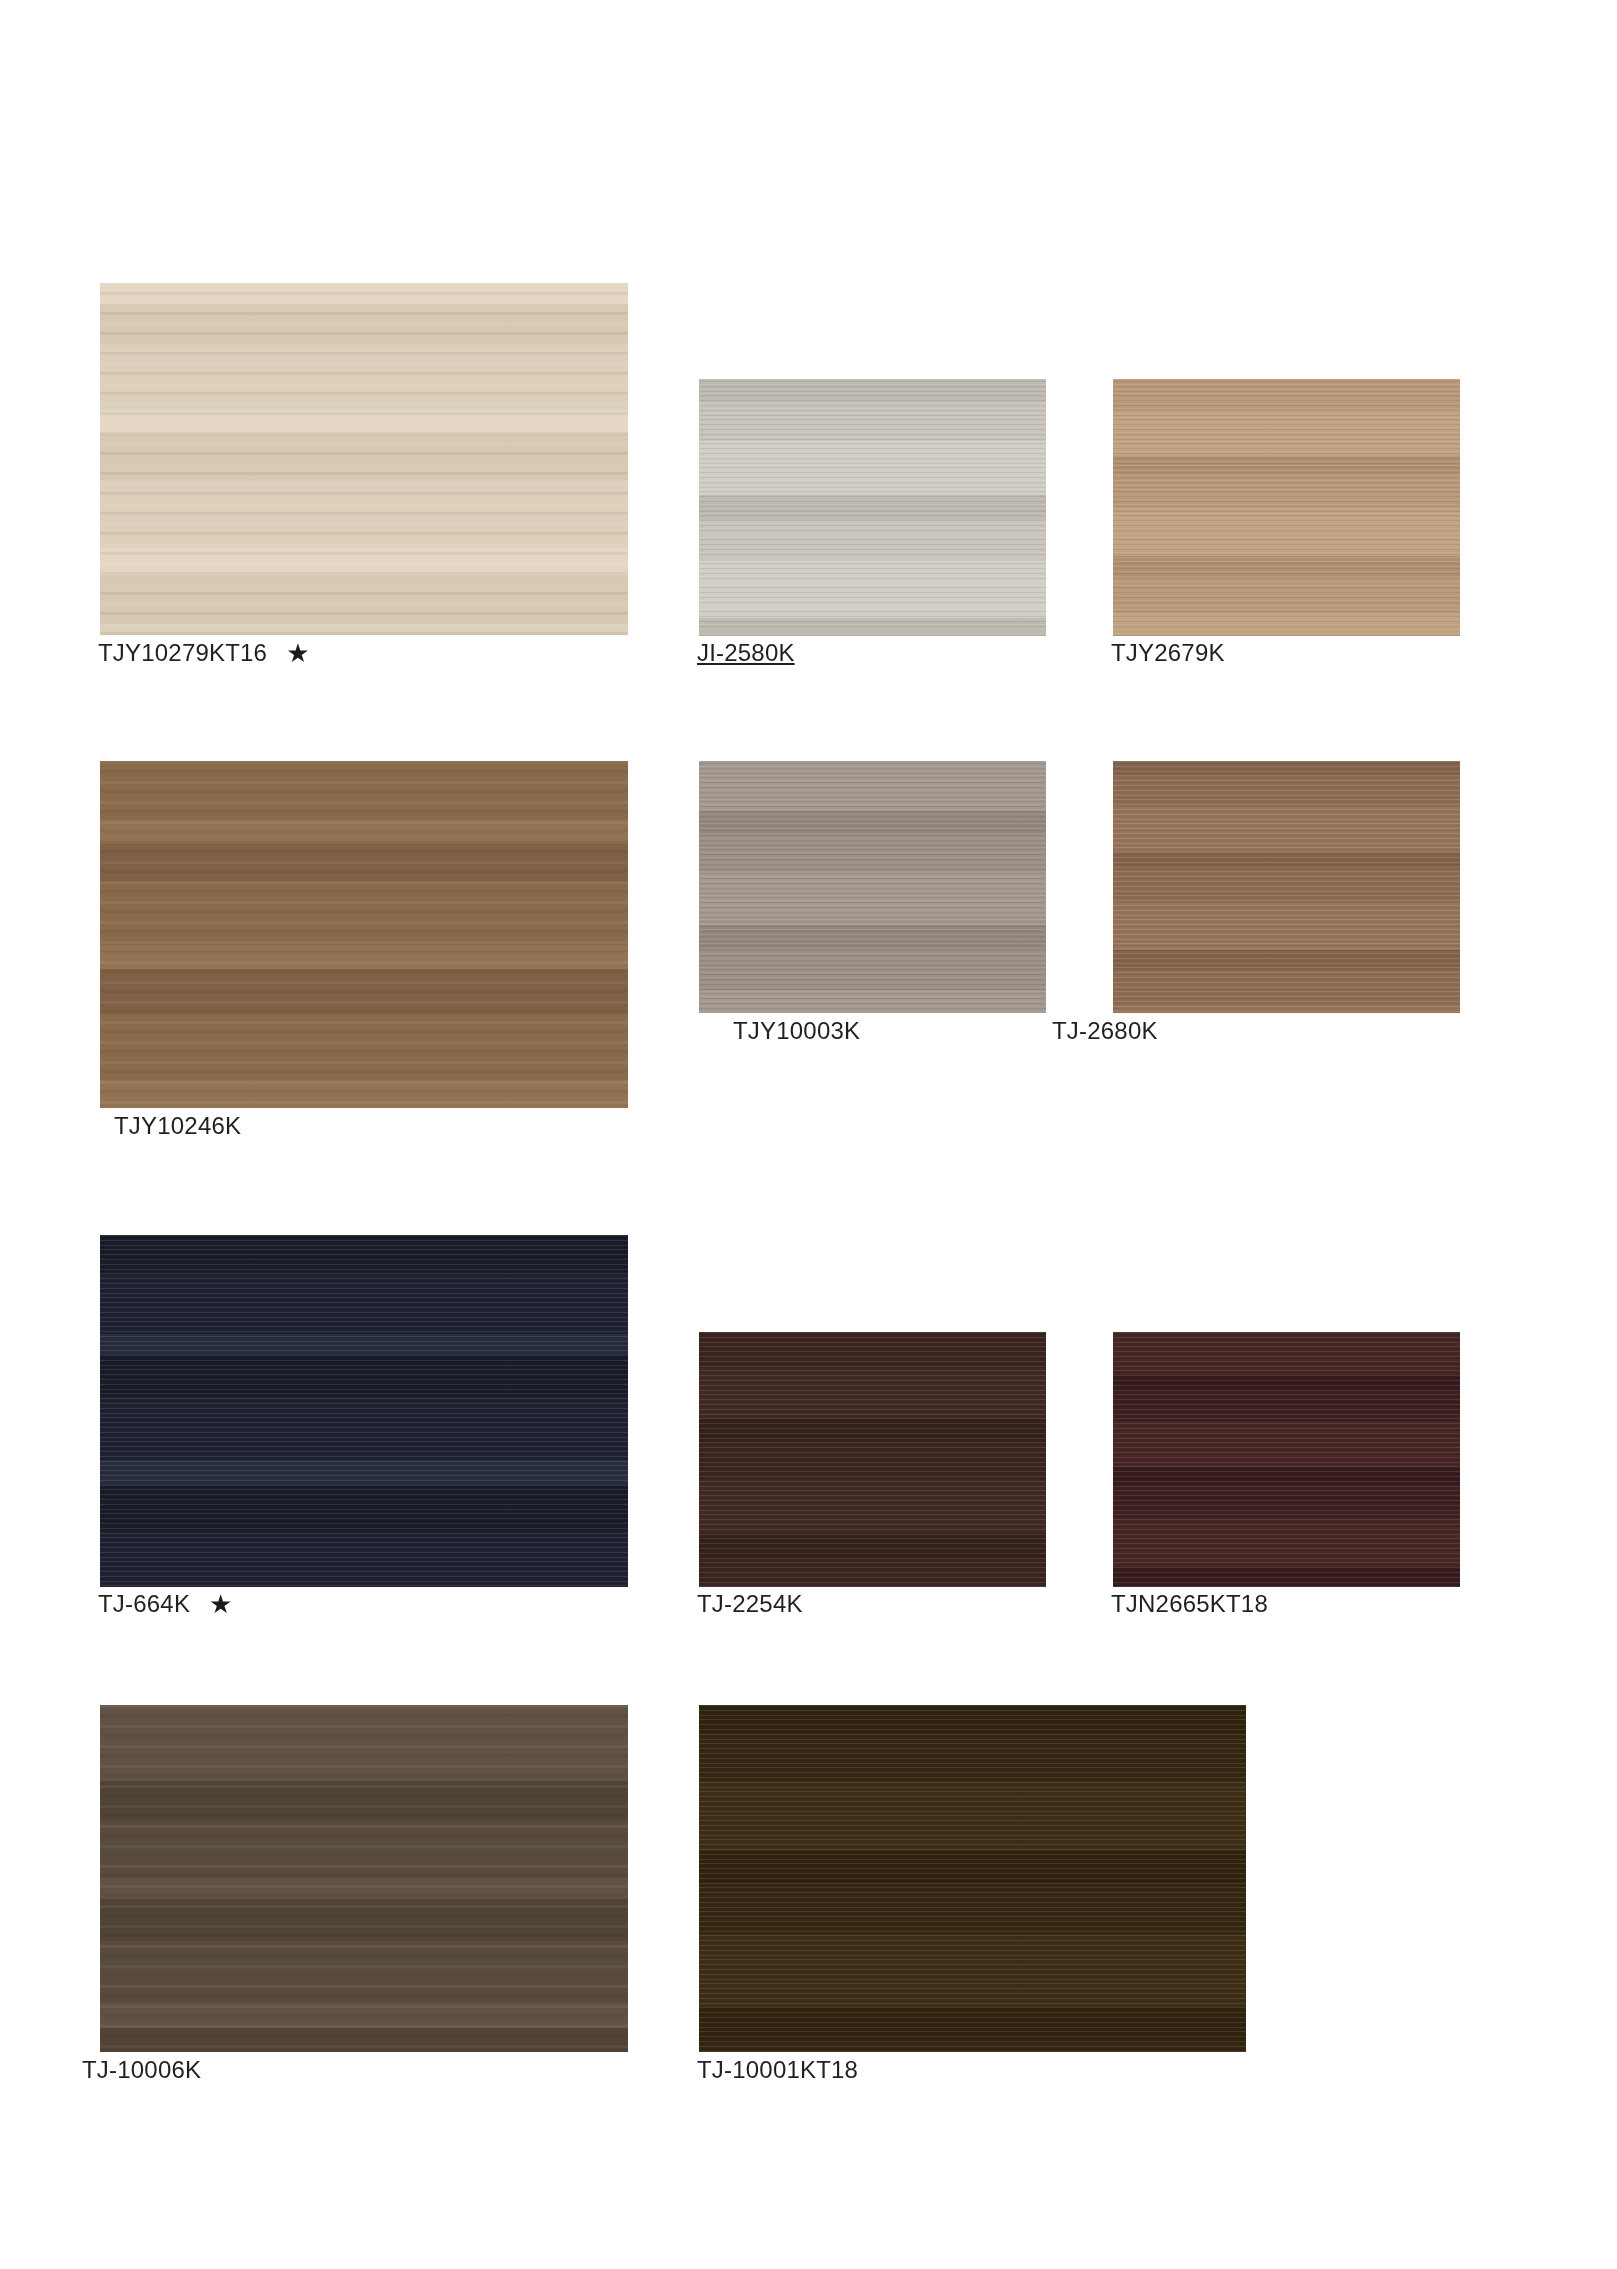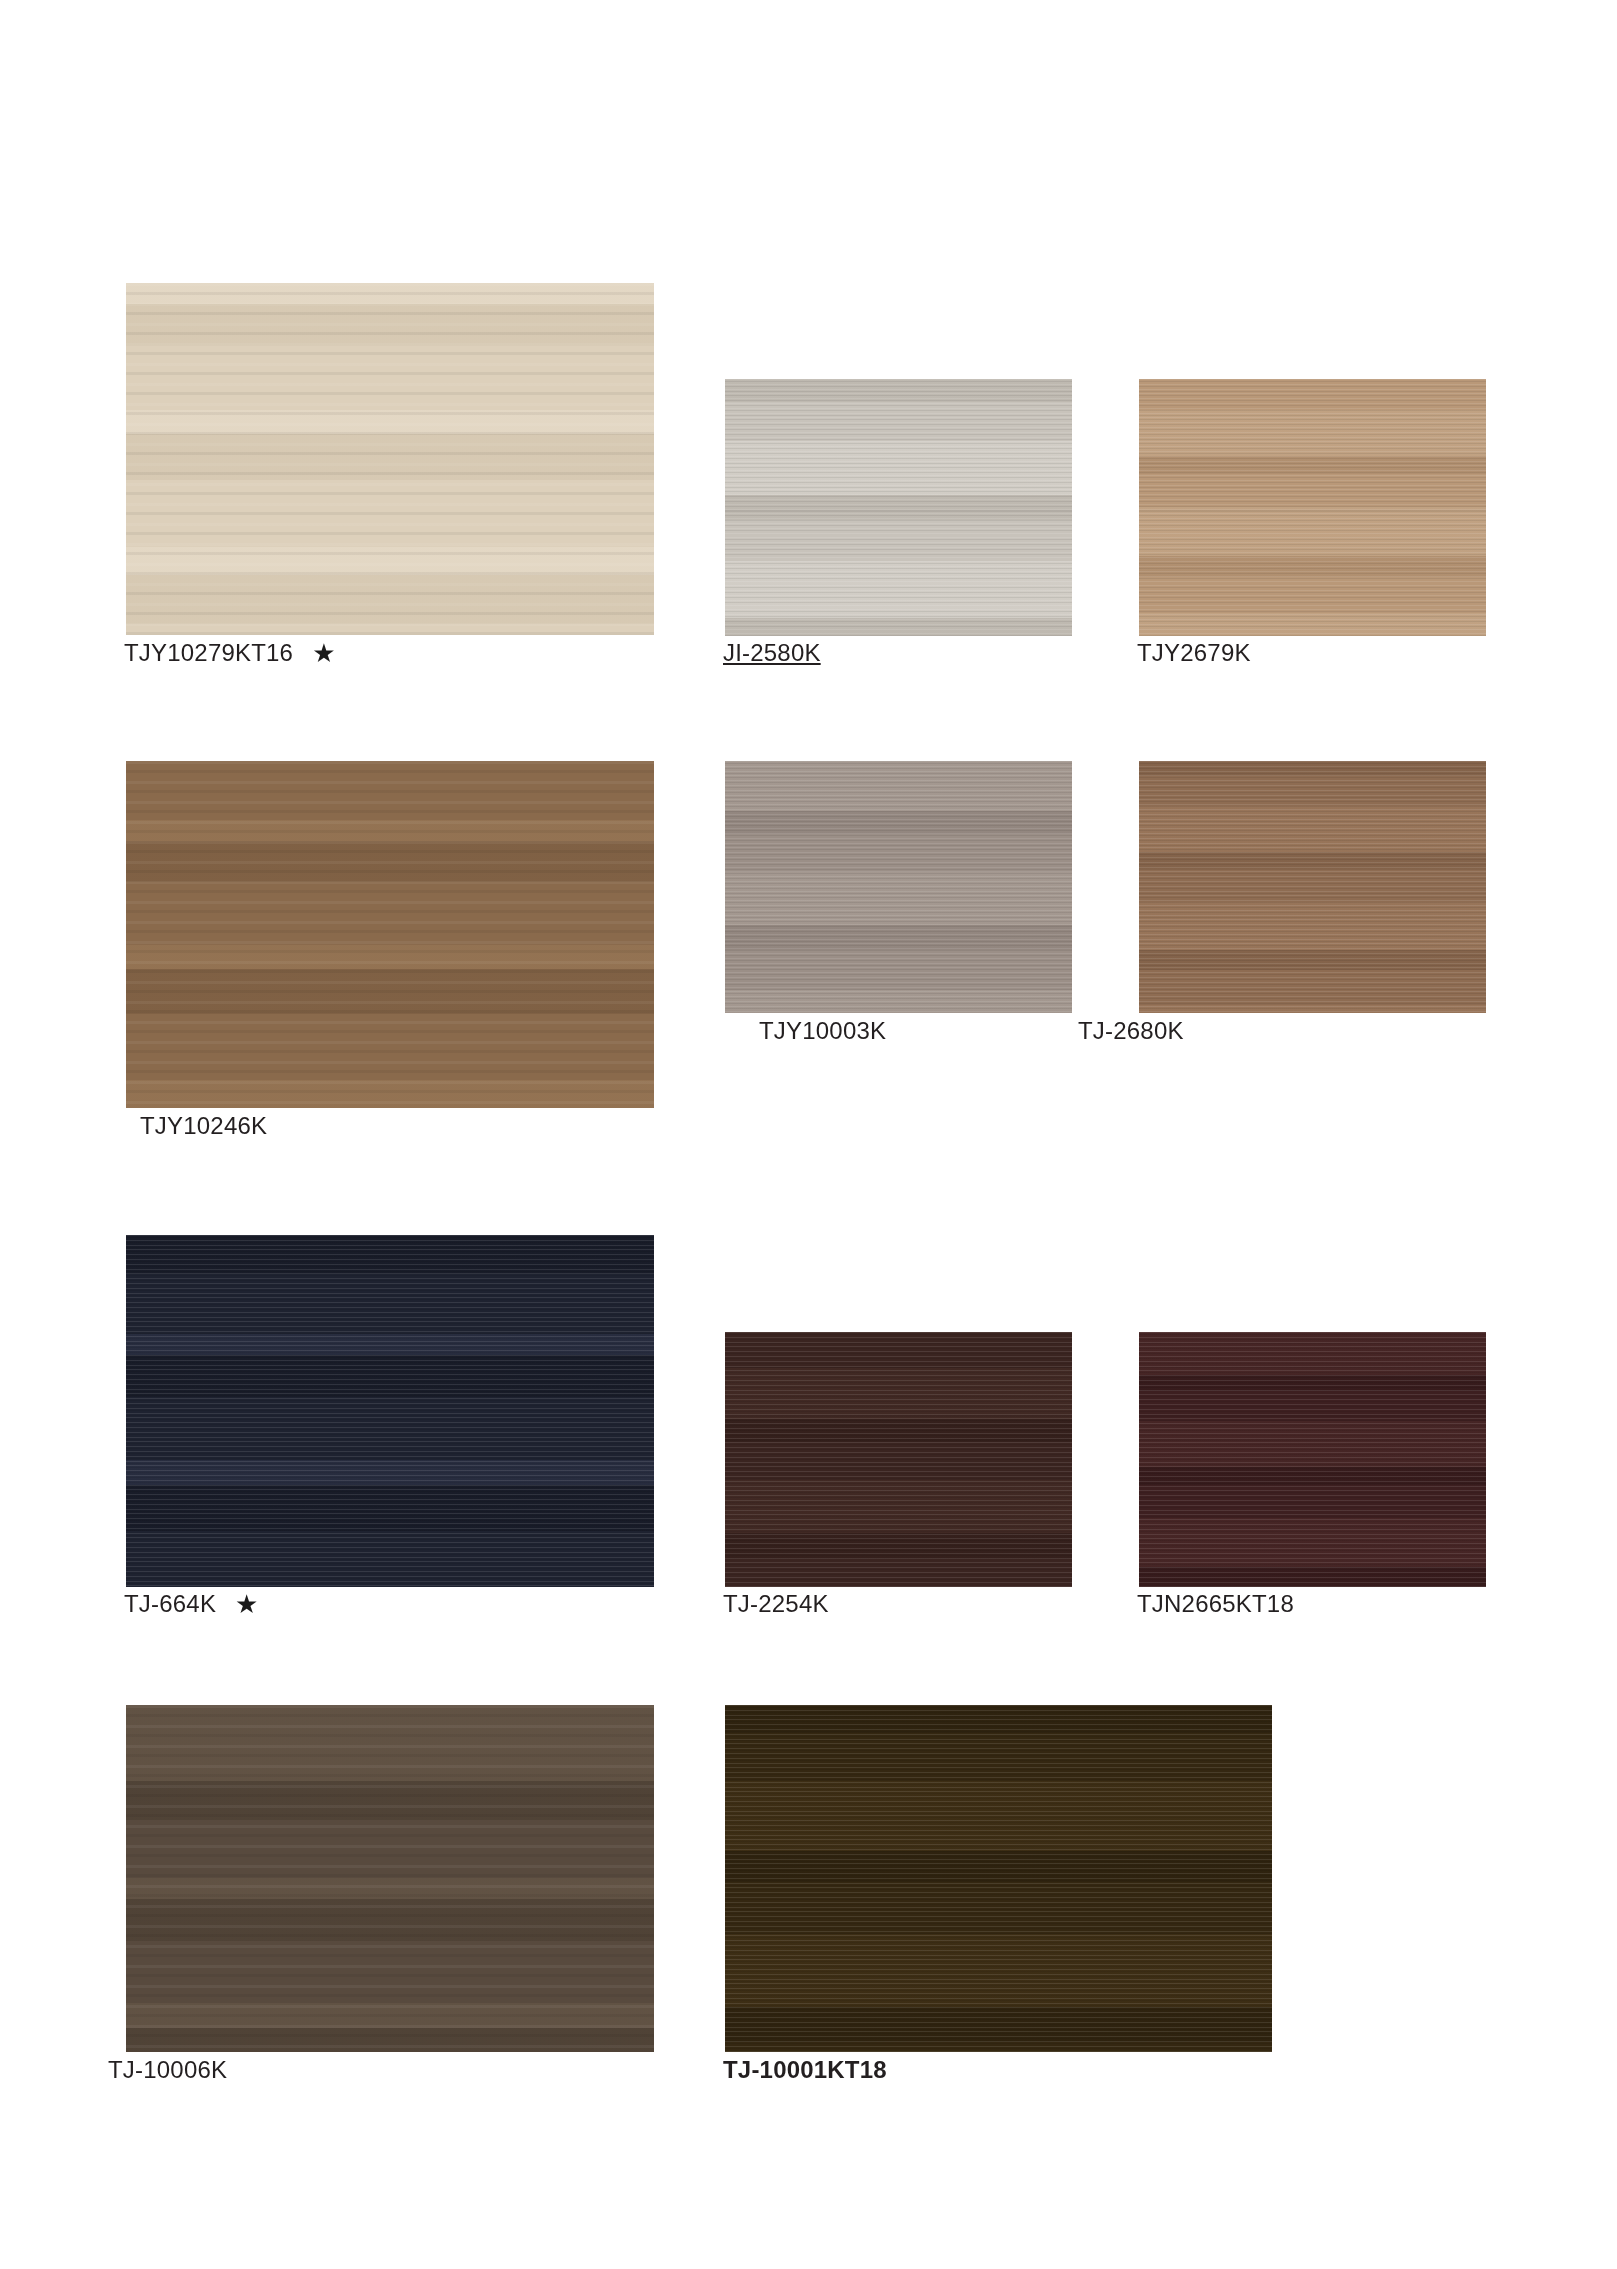--- a/index.html
+++ b/index.html
@@ -14,21 +14,20 @@
     position: relative;
     font-family: "Liberation Sans", sans-serif;
     -webkit-font-smoothing: antialiased;
     overflow: hidden;
   }
 
   .page {
     position: absolute;
     inset: 0;
     background: #ffffff;
-    margin-left: 26px;
   }
 
   
   .swatch {
     position: absolute;
     overflow: hidden;
     background-repeat: no-repeat;
   }
   .swatch .grain {
     position: absolute;
@@ -137,16 +136,16 @@
       <div class="caption" style="left: 1111px; top: 1590px;"><span>TJN2665KT18</span></div>
       <div class="swatch" style="left: 100px; top: 1705px; width: 528px; height: 347px; background-color: rgb(88, 74, 62);">
         <div class="bands" style="background-image: linear-gradient(rgba(0, 0, 0, 0) 0%, rgba(114, 98, 79, 0.34) 0%, rgba(114, 98, 79, 0.34) 22%, rgba(0, 0, 0, 0) 22%, rgba(0, 0, 0, 0) 22%, rgba(64, 53, 40, 0.34) 22%, rgba(64, 53, 40, 0.34) 33%, rgba(0, 0, 0, 0) 33%, rgba(0, 0, 0, 0) 33%, rgba(88, 74, 62, 0) 33%, rgba(88, 74, 62, 0) 50%, rgba(0, 0, 0, 0) 50%, rgba(0, 0, 0, 0) 50%, rgba(114, 98, 79, 0.34) 50%, rgba(114, 98, 79, 0.34) 56%, rgba(0, 0, 0, 0) 56%, rgba(0, 0, 0, 0) 56%, rgba(64, 53, 40, 0.34) 56%, rgba(64, 53, 40, 0.34) 68%, rgba(0, 0, 0, 0) 68%, rgba(0, 0, 0, 0) 68%, rgba(88, 74, 62, 0) 68%, rgba(88, 74, 62, 0) 86%, rgba(0, 0, 0, 0) 86%, rgba(0, 0, 0, 0) 86%, rgba(114, 98, 79, 0.34) 86%, rgba(114, 98, 79, 0.34) 93%, rgba(0, 0, 0, 0) 93%, rgba(0, 0, 0, 0) 93%, rgba(64, 53, 40, 0.34) 93%, rgba(64, 53, 40, 0.34) 100%, rgba(0, 0, 0, 0) 100%);"></div>
         <div class="grain wide"></div>
       </div>
       <div class="caption" style="left: 82px; top: 2056px;"><span>TJ-10006K</span></div>
       <div class="swatch" style="left: 699px; top: 1705px; width: 547px; height: 347px; background-color: rgb(52, 39, 17);">
         <div class="bands" style="background-image: linear-gradient(rgba(0, 0, 0, 0) 0%, rgba(35, 26, 11, 0.34) 0%, rgba(35, 26, 11, 0.34) 8%, rgba(0, 0, 0, 0) 8%, rgba(0, 0, 0, 0) 8%, rgba(52, 39, 17, 0) 8%, rgba(52, 39, 17, 0) 22%, rgba(0, 0, 0, 0) 22%, rgba(0, 0, 0, 0) 22%, rgba(77, 58, 27, 0.34) 22%, rgba(77, 58, 27, 0.34) 42%, rgba(0, 0, 0, 0) 42%, rgba(0, 0, 0, 0) 42%, rgba(35, 26, 11, 0.34) 42%, rgba(35, 26, 11, 0.34) 51%, rgba(0, 0, 0, 0) 51%, rgba(0, 0, 0, 0) 51%, rgba(52, 39, 17, 0) 51%, rgba(52, 39, 17, 0) 66%, rgba(0, 0, 0, 0) 66%, rgba(0, 0, 0, 0) 66%, rgba(77, 58, 27, 0.34) 66%, rgba(77, 58, 27, 0.34) 87%, rgba(0, 0, 0, 0) 87%, rgba(0, 0, 0, 0) 87%, rgba(35, 26, 11, 0.34) 87%, rgba(35, 26, 11, 0.34) 97%, rgba(0, 0, 0, 0) 97%, rgba(0, 0, 0, 0) 97%, rgba(52, 39, 17, 0) 97%, rgba(52, 39, 17, 0) 100%, rgba(0, 0, 0, 0) 100%);"></div>
         <div class="grain fine"></div>
       </div>
-      <div class="caption" style="left: 697px; top: 2056px; font-weight: bold;"><span>TJ-10001KT18</span></div>
+      <div class="caption" style="left: 697px; top: 2056px;"><span>TJ-10001KT18</span></div>
     </div>
 </div>
 
 
 </body></html>

